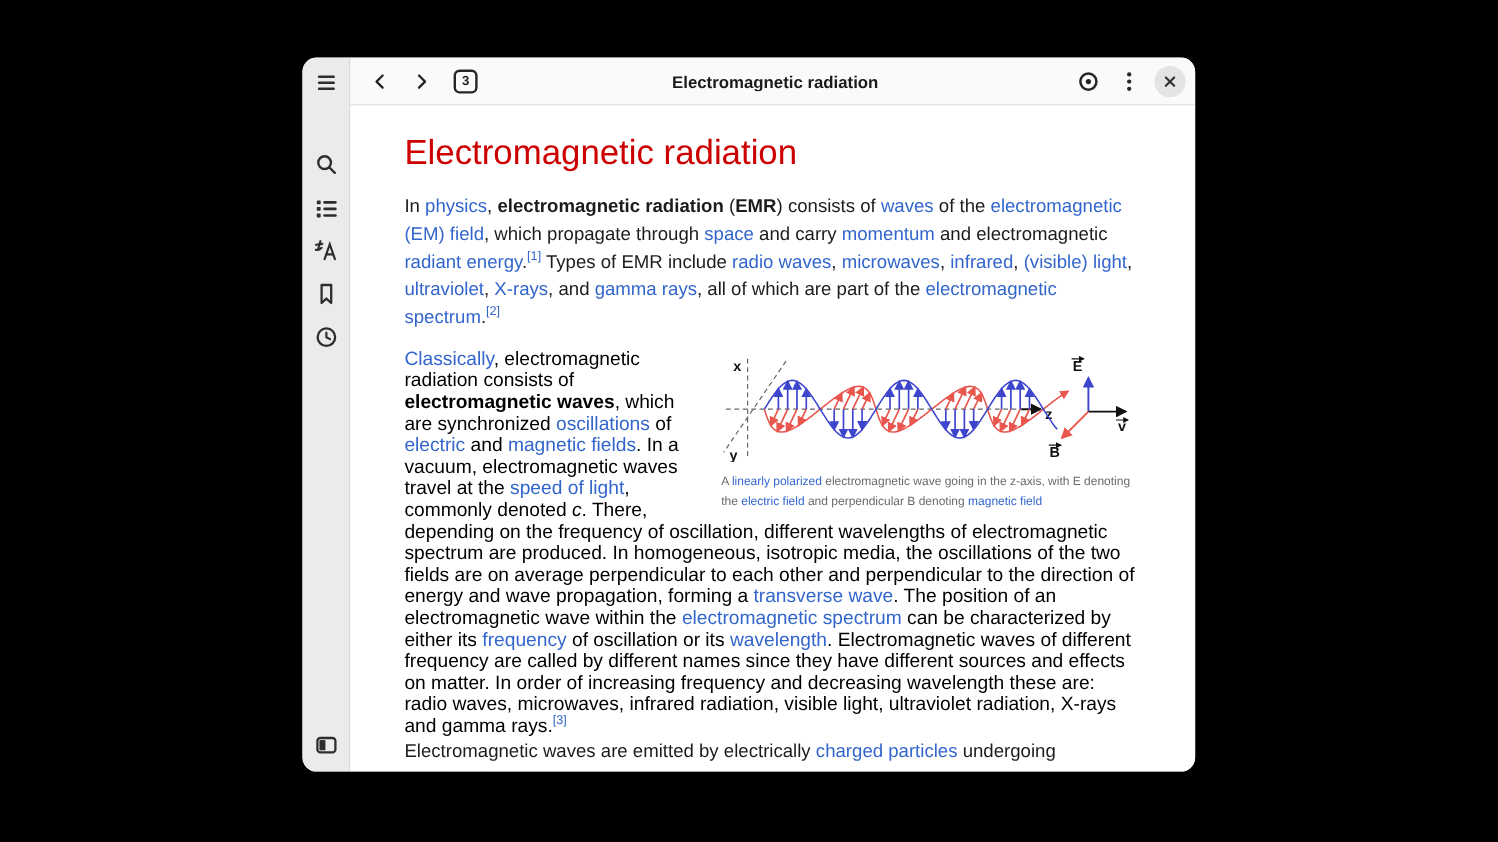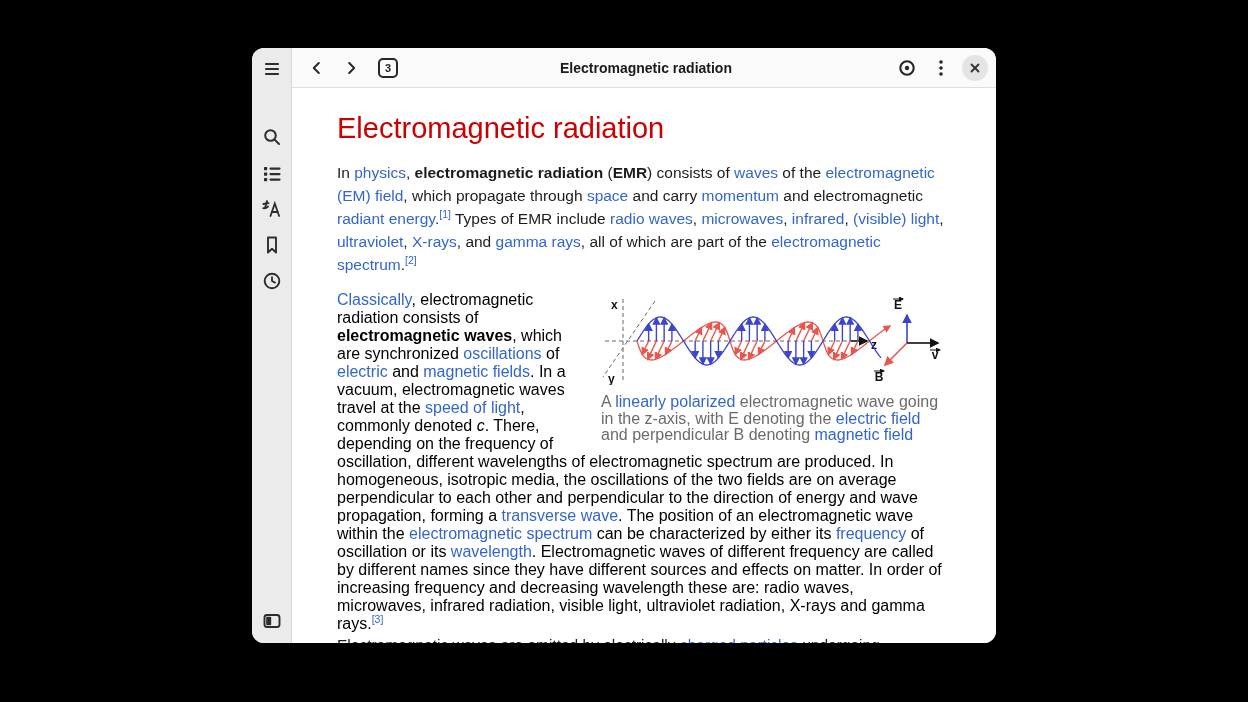--- a/index.html
+++ b/index.html
@@ -44,21 +44,21 @@
   h1.article-title{font-size:29px;line-height:32px;font-weight:400;color:var(--red);
     margin:0 0 17px}
   .para{font-size:15.5px;line-height:23px;color:var(--text);margin-bottom:15px;
     text-rendering:optimizeLegibility}
   .para strong{font-weight:700}
   a.wlink{color:var(--blue);text-decoration:none;cursor:pointer}
   sup.ref{font-size:10.5px;line-height:0;vertical-align:super}
 
   figure.em-figure{float:right;width:345px;margin:2px 0 8px 26px}
   figure.em-figure svg{display:block}
-  figcaption{font-size:16px;line-height:16.5px;color:var(--caption);margin-top:9px}
+  figcaption{font-size:10px;line-height:16.5px;color:var(--caption);margin-top:9px}
 
   .dash{stroke:#666;stroke-width:1;stroke-dasharray:4 3;fill:none}
   .axlbl{font-family:"Liberation Sans",sans-serif;font-size:12px;font-weight:700;fill:#111}
 </style>
 </head>
 <body>
 
 <div class="stage">
   <div class="window">
 

